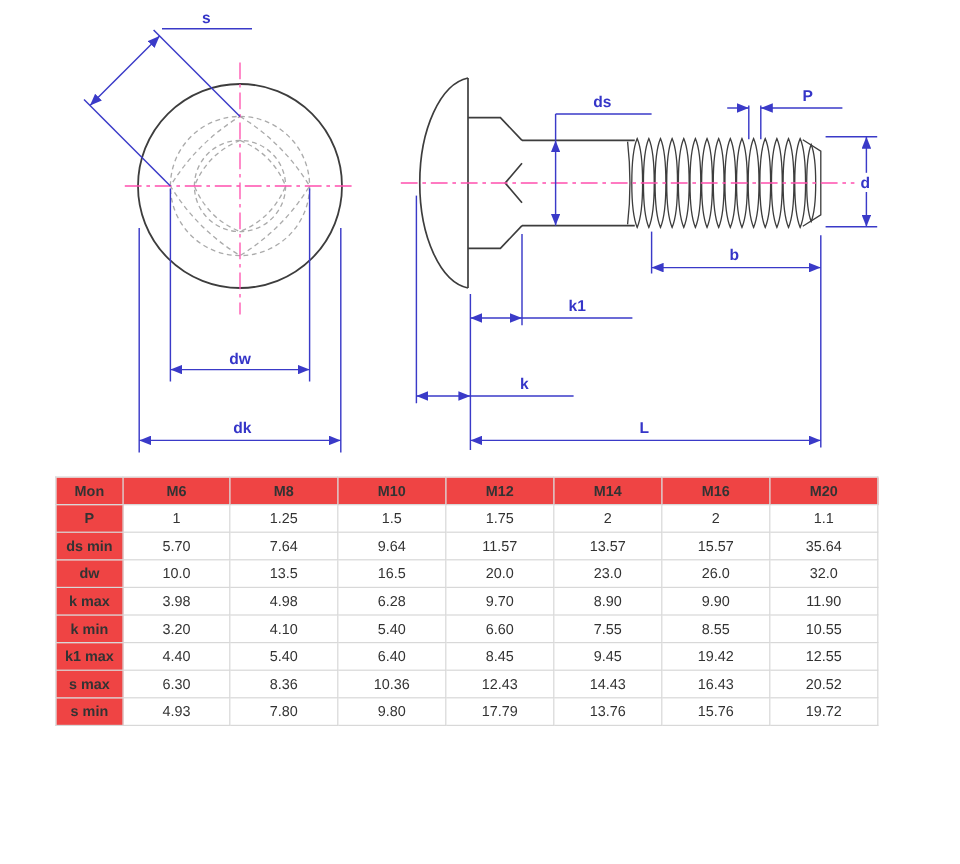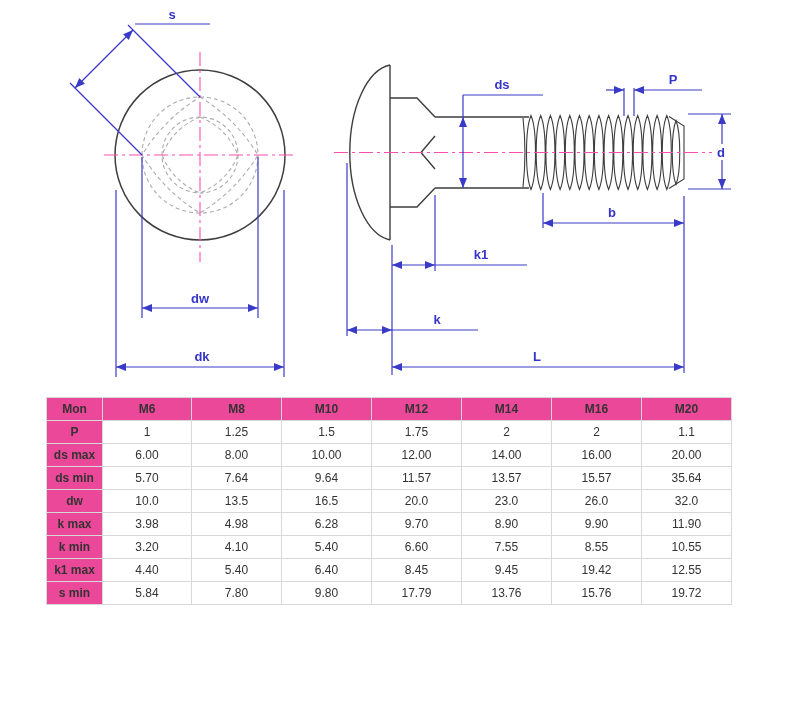--- a/index.html
+++ b/index.html
@@ -11,21 +11,21 @@
   .dimtext{font:bold 13px "Liberation Sans",sans-serif;fill:#3535c8;}
   #spec-table{
     position:absolute;left:46px;top:397px;width:686px;
     border-collapse:collapse;table-layout:fixed;
     font-size:12px;color:#333;
   }
   #spec-table th,#spec-table td{
     border:1px solid #d8d8d8;height:22px;text-align:center;
     padding:0 2px;vertical-align:middle;
   }
-  #spec-table th{background:#ec4899;font-weight:bold;}
+  #spec-table th{background:#ef4444;font-weight:bold;}
   #spec-table td{background:#ffffff;font-weight:normal;}
 </style>
 </head>
 <body>
 
 <svg id="drawing" width="800" height="396" viewBox="0 0 800 396">
   <defs>
     <marker id="ab" markerWidth="11" markerHeight="8" refX="10" refY="4" orient="auto-start-reverse" markerUnits="userSpaceOnUse">
       <path d="M0,0 L10,4 L0,8 z" fill="#3a3ac8"></path>
     </marker>
@@ -174,30 +174,20 @@
         <th>P</th>
         <td>1</td>
         <td>1.25</td>
         <td>1.5</td>
         <td>1.75</td>
         <td>2</td>
         <td>2</td>
         <td>1.1</td>
       </tr>
       <tr>
-        <th>ds max</th>
-        <td>6.00</td>
-        <td>8.00</td>
-        <td>10.00</td>
-        <td>12.00</td>
-        <td>14.00</td>
-        <td>16.00</td>
-        <td>20.00</td>
-      </tr>
-      <tr>
         <th>ds min</th>
         <td>5.70</td>
         <td>7.64</td>
         <td>9.64</td>
         <td>11.57</td>
         <td>13.57</td>
         <td>15.57</td>
         <td>35.64</td>
       </tr>
       <tr>
@@ -234,22 +224,32 @@
         <th>k1 max</th>
         <td>4.40</td>
         <td>5.40</td>
         <td>6.40</td>
         <td>8.45</td>
         <td>9.45</td>
         <td>19.42</td>
         <td>12.55</td>
       </tr>
       <tr>
+        <th>s max</th>
+        <td>6.30</td>
+        <td>8.36</td>
+        <td>10.36</td>
+        <td>12.43</td>
+        <td>14.43</td>
+        <td>16.43</td>
+        <td>20.52</td>
+      </tr>
+      <tr>
         <th>s min</th>
-        <td>5.84</td>
+        <td>4.93</td>
         <td>7.80</td>
         <td>9.80</td>
         <td>17.79</td>
         <td>13.76</td>
         <td>15.76</td>
         <td>19.72</td>
       </tr>
     </tbody>
 </table>
 

